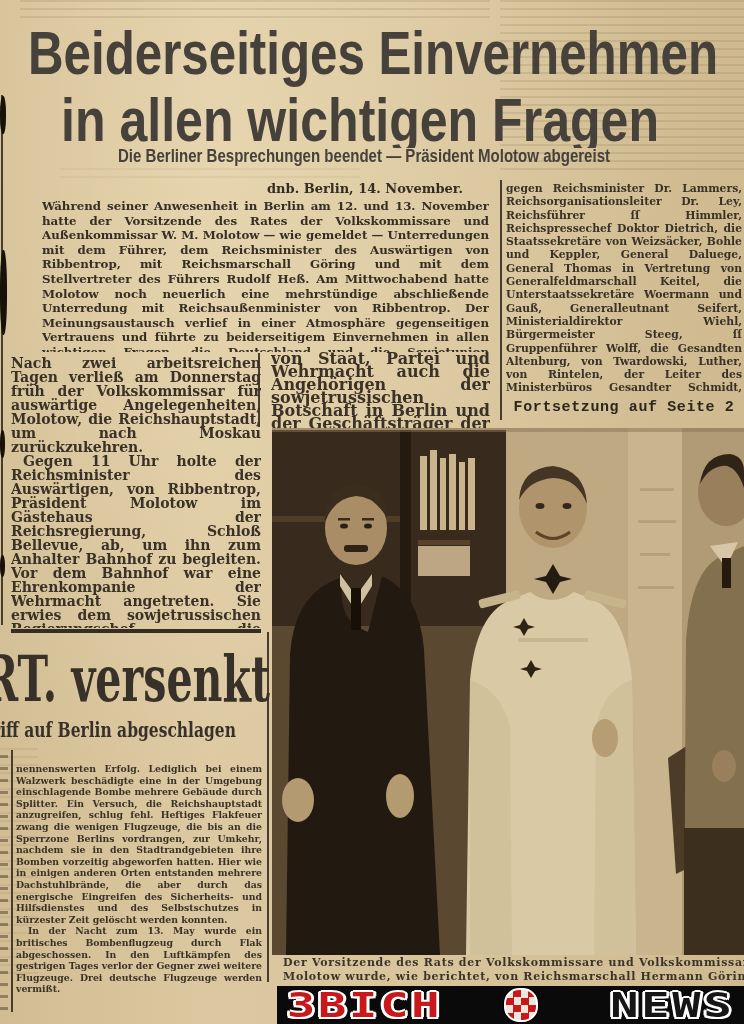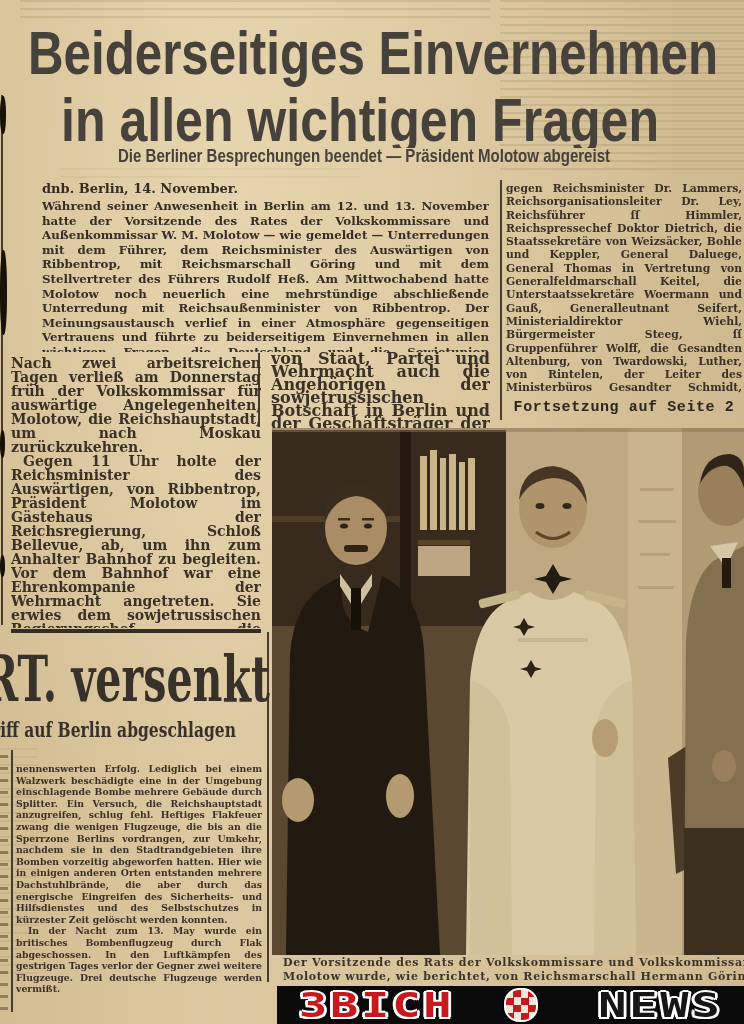--- a/index.html
+++ b/index.html
@@ -18,33 +18,33 @@
     filter:blur(.7px);opacity:.75;pointer-events:none;
   }
   .rule-v{position:absolute;background:#473c2d;}
   .rule-h{position:absolute;background:#352d22;}
   .blob{position:absolute;background:#171108;border-radius:45%;}
   .frak{font-family:"DejaVu Serif",serif;font-weight:700;text-align:justify;overflow:hidden;}
   .frak p{margin:0;text-indent:12px;}
   .frak p.noind{text-indent:0;}
   .headline-svg text{font-family:"Liberation Sans",sans-serif;font-weight:bold;fill:#46413a;}
   .serifhead-svg text{font-family:"DejaVu Serif",serif;font-weight:bold;fill:#38312a;}
-  .dateline{font-family:"DejaVu Serif",serif;font-weight:700;font-size:13px;text-align:left;color:#352d22;}
+  .dateline{font-family:"DejaVu Serif",serif;font-weight:700;font-size:13px;text-align:right;color:#352d22;}
   .lead{font-size:11.8px;line-height:14.6px;color:#362f25;}
   .colA{font-size:14px;line-height:14px;}
   .colB{font-size:16px;line-height:13px;}
   .colC{font-size:10.8px;line-height:13.3px;}
   .colD{font-size:9.3px;line-height:11.6px;margin-top:12px;}
   .continuation{font-family:Liberation Mono, monospace;font-weight:700;font-size:15px;letter-spacing:.6px;text-align:center;color:#2e2godx;color:#2e271d;}
   .caption{font-family:"DejaVu Serif",serif;font-weight:700;font-size:11px;letter-spacing:.7px;white-space:nowrap;color:#3c342a;overflow:hidden;}
   .photo-frame{box-shadow:0 0 0 1px rgba(60,45,25,.25) inset;}
   .wm-bar{
     position:absolute;left:277px;top:986px;width:467px;height:38px;
     background:#0a0a0a;display:flex;align-items:center;justify-content:space-between;
-    padding:0 22px;box-sizing:border-box;z-index:9;
+    padding:0 10px;box-sizing:border-box;z-index:9;
   }
   .wm-text{
     font-family:"DejaVu Sans Mono",monospace;font-weight:bold;font-size:33px;line-height:1;
     display:inline-block;letter-spacing:2px;
     text-shadow:2px 0 0 #fff,-2px 0 0 #fff,0 2px 0 #fff,0 -2px 0 #fff,
       1.5px 1.5px 0 #fff,-1.5px -1.5px 0 #fff,1.5px -1.5px 0 #fff,-1.5px 1.5px 0 #fff;
   }
   .wm-left{color:#c8181b;transform:scaleX(1.42);transform-origin:left center;}
   .wm-right{color:#161616;transform:scaleX(1.42);transform-origin:right center;}
   .wm-icon{

